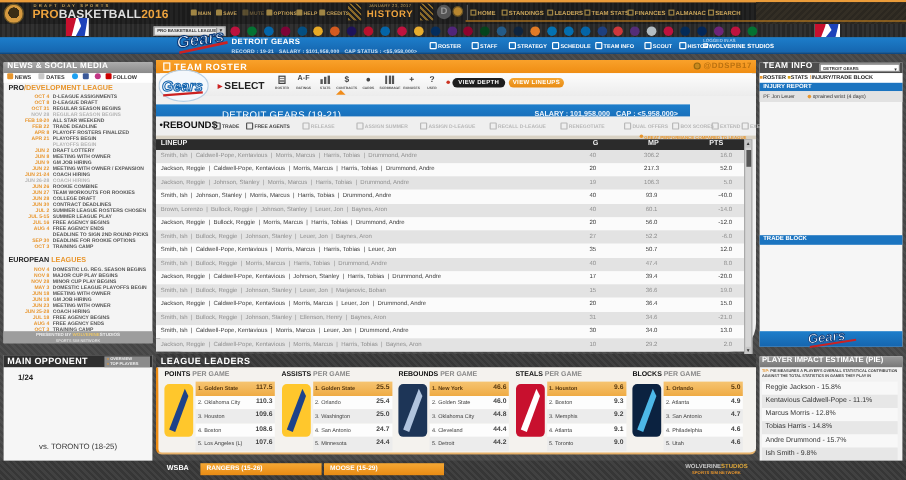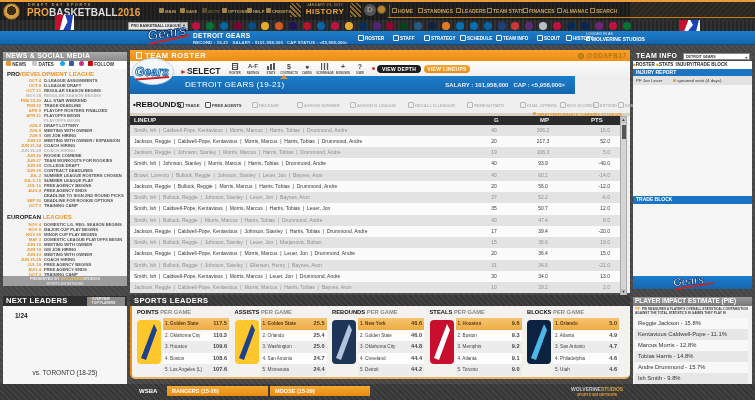--- a/index.html
+++ b/index.html
@@ -60,32 +60,32 @@
 .ev.gray b, .ev.gray span { color:#b5b5b5; }
 #lp-presented { left:0; top:224px; width:124px; height:10px; background:#9d9d9d; text-align:center; font-size:3.8px; color:#eee; line-height:4.5px; font-weight:bold; padding-top:1px; }
 #lp-presented span { color:#e8c56a; }
 
 #nextopp { left:3px; top:296px; width:124px; height:89px; background:#f6f6f6; }
 #no-head { left:0; top:0; width:124px; height:10px; background:#2f2f2f; color:#fff; font-weight:bold; font-size:7.5px; line-height:10px; padding-left:3px; letter-spacing:0.3px; }
 #no-links { left:84px; top:0.5px; width:38px; height:9px; background:#8b8b8b; font-size:3.4px; color:#f0f0f0; line-height:4.2px; padding:0.5px 2px; font-weight:bold; }
 #no-date { left:12px; top:16px; font-size:6.5px; font-weight:bold; color:#222; }
 #no-vs { left:0; top:73px; width:124px; text-align:center; font-size:6.5px; color:#333; }
 
-#cpanel { left:130px; top:50px; width:500px; height:243px; background:#f0f0f0; }
+#cpanel { left:130px; top:50px; width:500px; height:243px; background:#f0f0f0;border-radius:23px; }
 #cp-orange { left:0; top:0; width:500px; height:11px; background:linear-gradient(#f9a12b,#ef8d13); color:#fff; font-weight:bold; font-size:7.5px; line-height:11px; padding-left:6px; letter-spacing:0.6px; }
 #cp-at { left:448px; top:1.5px; font-size:6.5px; color:#ba7110; font-weight:bold; letter-spacing:0.5px; }
 #cp-toolbar { left:0; top:11px; width:500px; height:18.5px; background:linear-gradient(#fdfdfd,#ececec); }
 #cp-gears { left:2px; top:7.5px; width:42px; height:27px; z-index:5; }
 #cp-select { left:50px; top:15.5px; font-size:8.5px; font-weight:bold; color:#222; }
 #cp-select .r { color:#cc2222; font-size:7px; }
 .tico { top:13px; width:20px; text-align:center; font-size:2.8px; color:#555; font-weight:bold; }
 .tico .g { display:block; font-size:7px; color:#444; height:8px; }
 #vd-pill { left:247px; top:14.5px; width:44px; height:8.5px; background:#1d1d1d; border-radius:5px; color:#fff; font-size:5px; font-weight:bold; text-align:center; line-height:8.5px; letter-spacing:0.3px; }
 #vl-pill { left:294px; top:14.5px; width:46px; height:8.5px; background:linear-gradient(#f5a733,#e88b14); border-radius:5px; color:#fff; font-size:5px; font-weight:bold; text-align:center; line-height:8.5px; letter-spacing:0.3px; }
-#cp-blue { left:0; top:26px; width:445px; height:17.5px; background:linear-gradient(#1d7ecb,#1565ae); }
+#cp-blue { left:0; top:37px; width:445px; height:17.5px; background:linear-gradient(#1d7ecb,#1565ae); }
 #cp-blue .nm { position:absolute; left:55px; top:4px; font-size:8px; color:#fff; letter-spacing:0.3px; }
 #cp-blue .sal { position:absolute; right:10px; top:6px; font-size:6px; color:#e9f2fb; font-weight:bold; }
 #cp-opts { left:0; top:47px; width:500px; height:15.5px; background:#efefef; }
 #cp-opts .lbl { position:absolute; left:3px; top:3px; font-size:8px; font-weight:bold; color:#111; }
 .opt { top:5px; font-size:4.2px; font-weight:bold; color:#444; white-space:nowrap; }
 .opt .ic { display:inline-block; width:6px; height:6px; border:1px solid #555; border-radius:1px; margin-right:1px; vertical-align:-1px; }
 .opt.gray { color:#b8b8b8; }
 .opt.gray .ic { border-color:#b8b8b8; }
 #cp-tan { left:0; top:62.5px; width:500px; height:3.5px; background:#d9d2c4; }
 #cp-tan .t { position:absolute; right:8px; top:-0.5px; font-size:3.6px; color:#e8962e; font-weight:bold; }
@@ -372,21 +372,21 @@
         </div>
         <div class="ev" style="top:220px">
           <b>OCT 3</b>
           <span>TRAINING CAMP</span>
         </div>
       </div>
     <div class="abs" id="lp-presented">PRESENTED BY <span>WOLVERINE</span>STUDIOS<br><span style="font-size:3.2px;color:#ddd">SPORTS SIM NETWORK</span></div>
   </div>
 
   <div class="abs" id="nextopp">
-    <div class="abs" id="no-head">NEXT LEADERS</div>
+    <div class="abs" id="no-head">MAIN OPPONENT</div>
     <div class="abs" id="no-links"><span style="color:#e8962e">»</span> OVERVIEW<br><span style="color:#e8962e">»</span> TOP PLAYERS</div>
     <div class="abs" id="no-date">1/24</div>
     <div class="abs" id="no-vs">vs. TORONTO (18-25)</div>
   </div>
 
   <div class="abs" id="cpanel">
     <div class="abs" id="cp-orange"><span style="display:inline-block;width:6px;height:7px;border:1px solid #fff;background:#f9a12b;vertical-align:-1px;margin-right:3px"></span>TEAM ROSTER</div>
     <div class="abs" id="cp-at"><i style="display:inline-block;width:6px;height:6px;border-radius:50%;background:#c98a1e;border:1px solid #9a6a10;vertical-align:-1px"></i> @DDSPB17</div>
     <div class="abs" id="cp-toolbar"></div>
     <div class="abs" id="cp-gears">
@@ -529,21 +529,21 @@
         </div>
       </div>
     <div class="abs" id="cp-scroll">
         <span class="a1">▲</span>
         <span class="th"></span>
         <span class="a2">▼</span>
       </div>
   </div>
 
   <div class="abs" id="leaders">
-    <div class="abs" id="ll-head">SPORTS LEADERS</div>
+    <div class="abs" id="ll-head">LEAGUE LEADERS</div>
     <div class="abs" id="ll-body">
         <div class="llbox" style="left:3px">
           <span class="ti">POINTS <span>PER GAME</span></span>
           <span class="lllogo"><svg width="26" height="48" viewBox="0 0 26 48">
               <rect x="1" y="2" width="24" height="44" rx="4" fill="#ffc72c"></rect>
               <path d="M5 40 L18 6 L21 12 L10 42 Z" fill="#1d428a"></path>
             </svg></span>
           <span class="llrows">
             <span class="llrow hi" style="display:block">
               <span class="n">1. Golden State</span>

